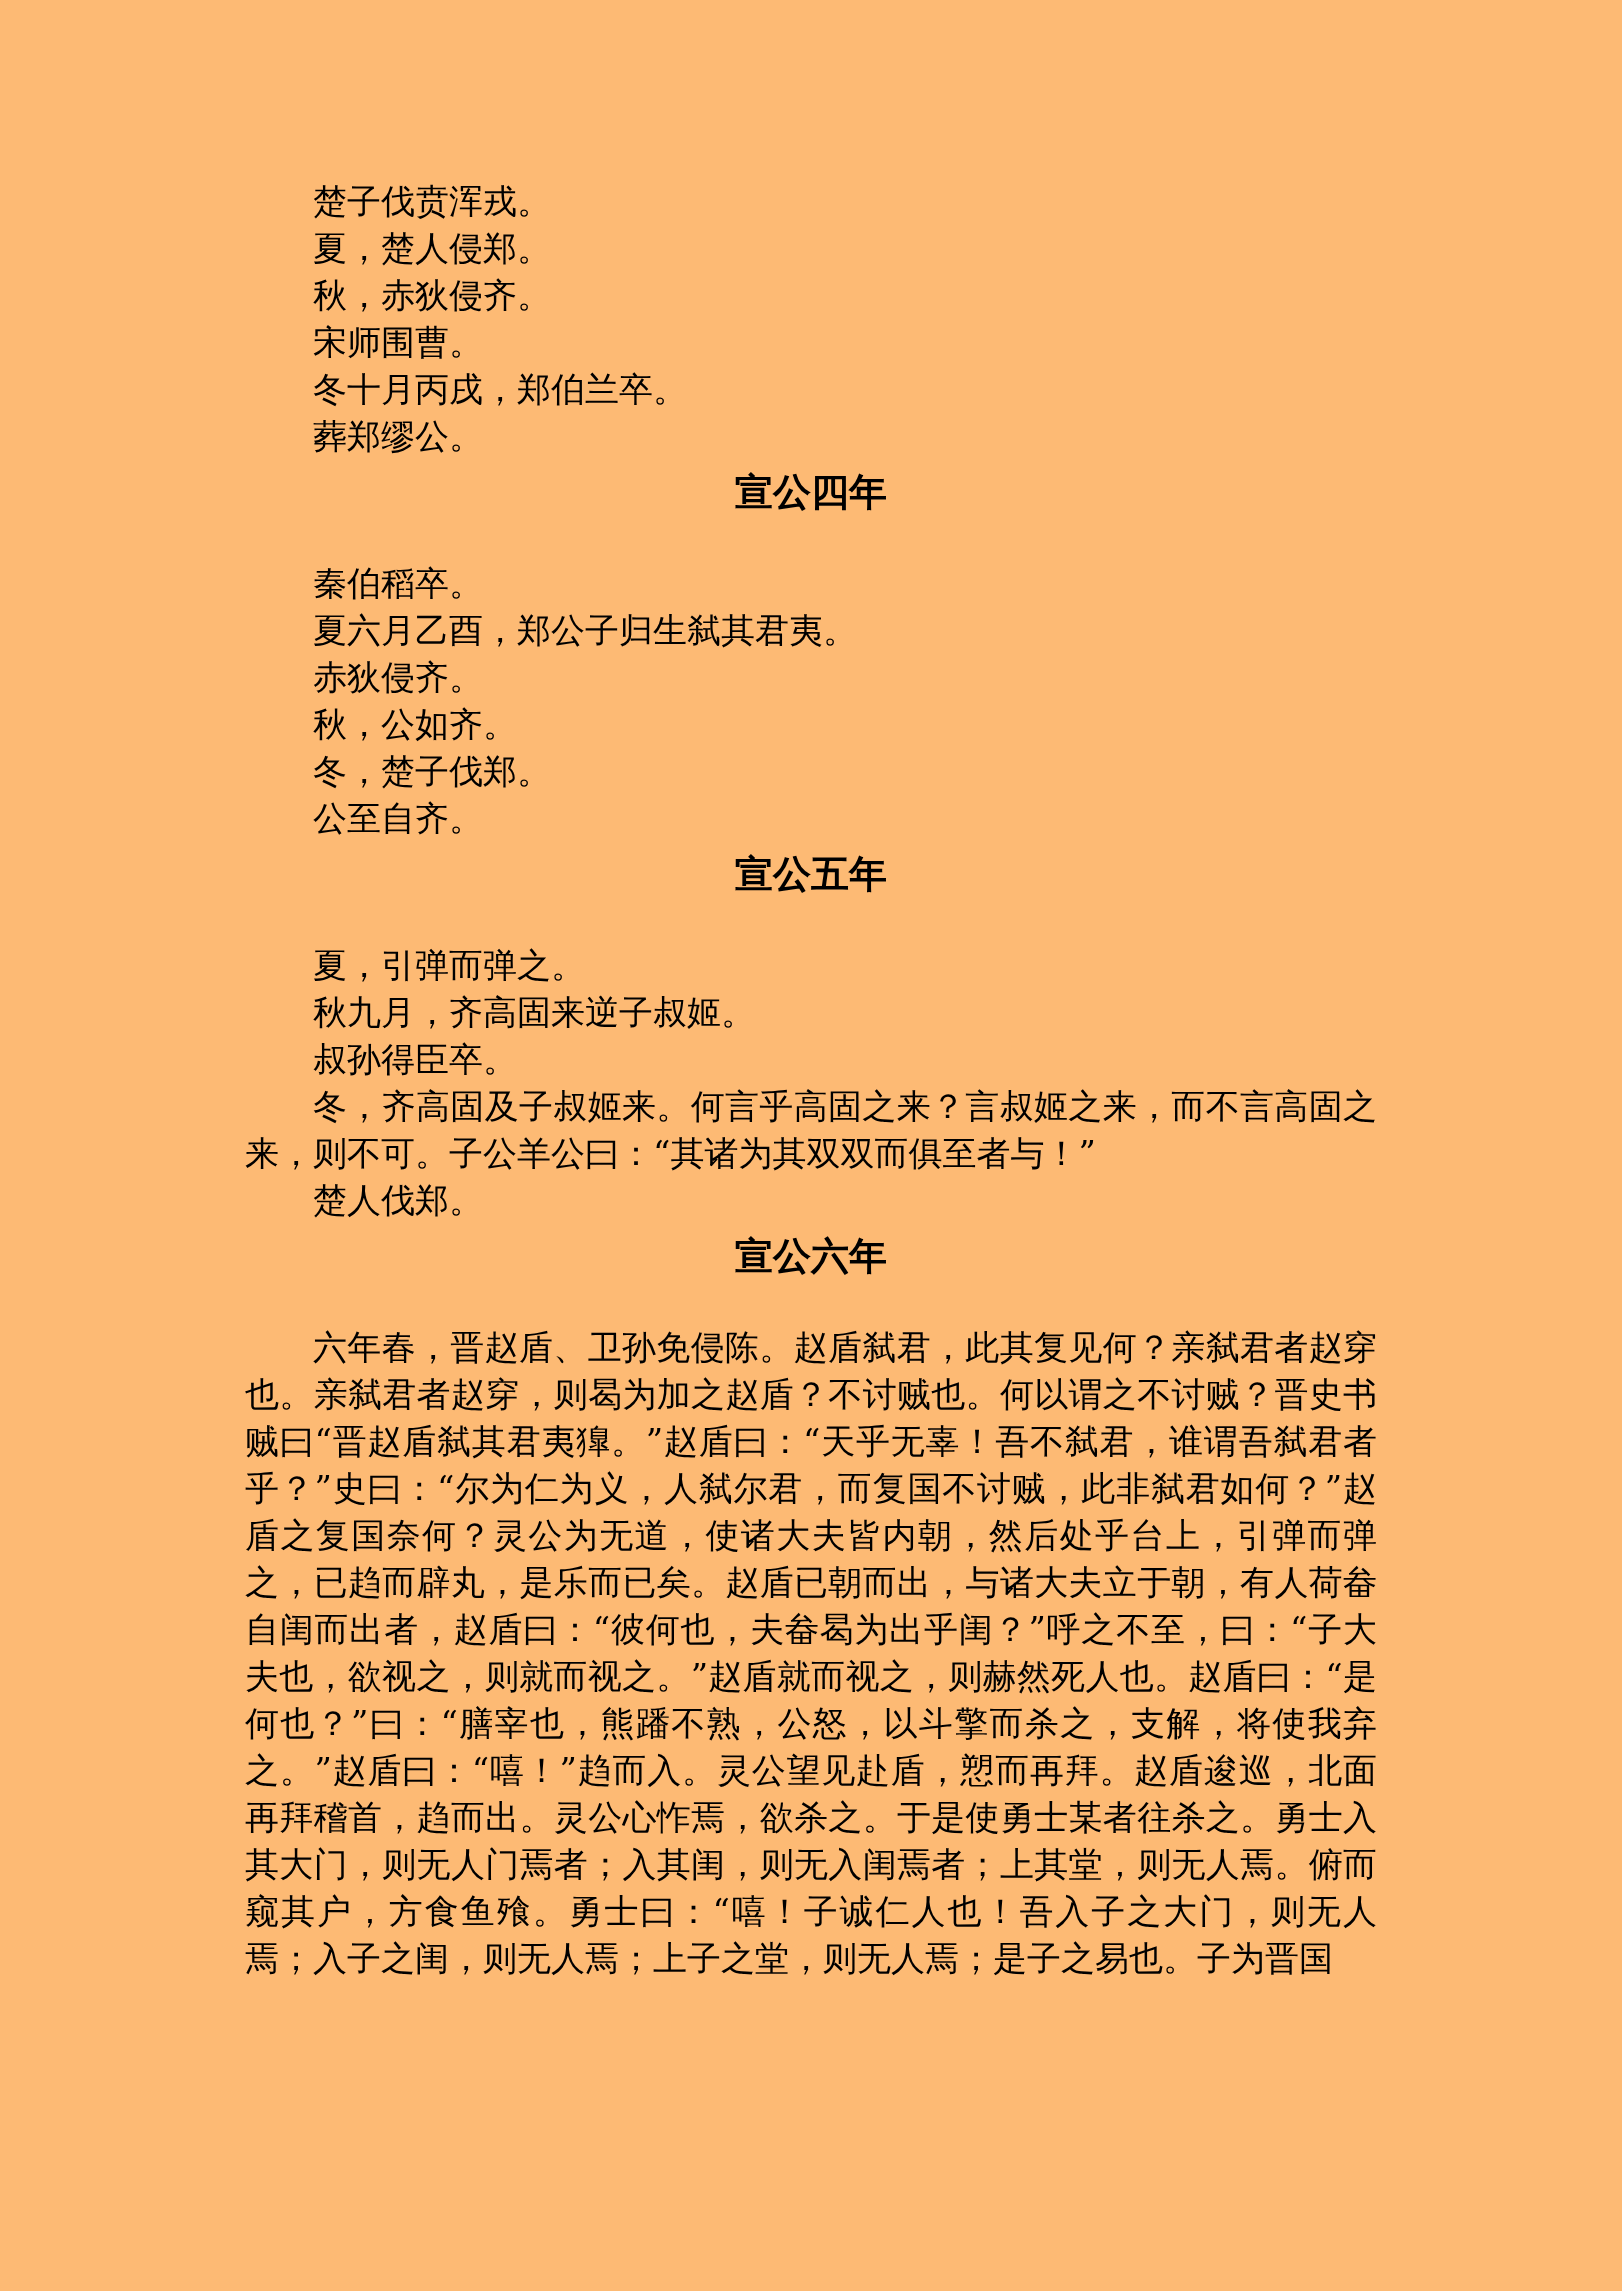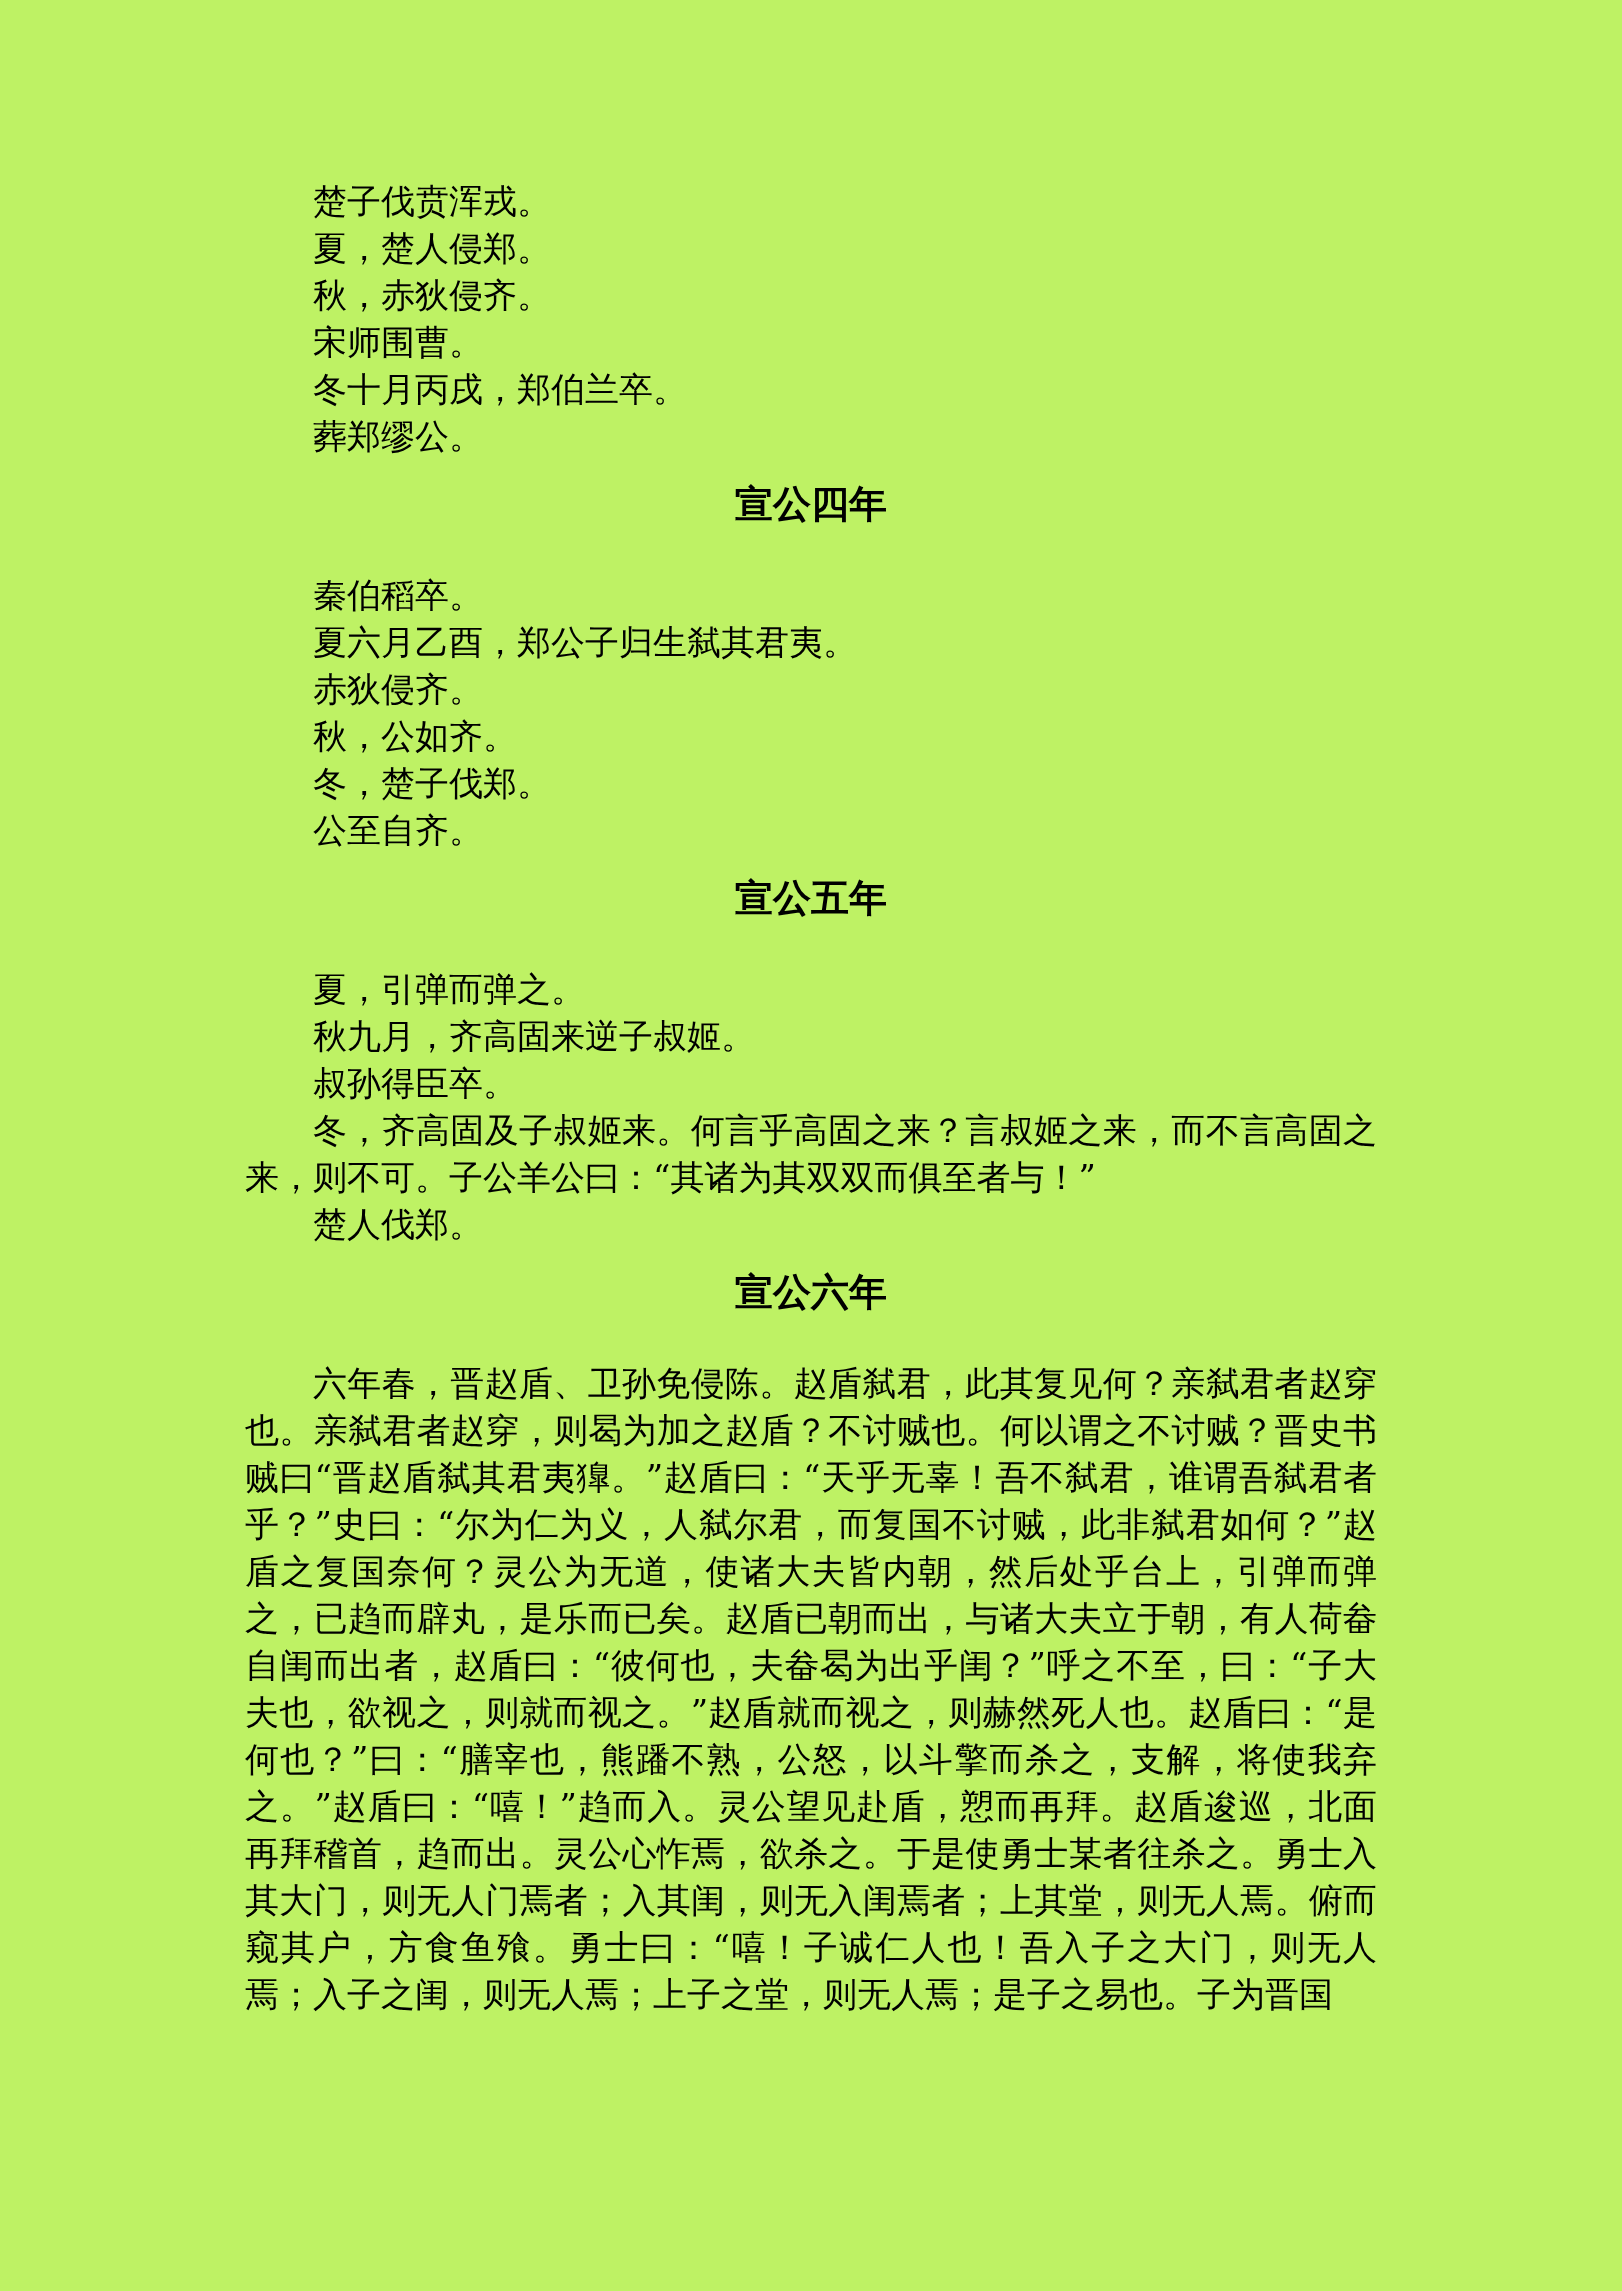--- a/index.html
+++ b/index.html
@@ -6,41 +6,41 @@
   html, body {
     margin: 0;
     padding: 0;
     background: #ffffff;
   }
   .page {
     position: relative;
     width: 1622px;
     height: 2292px;
     margin: 0 auto;
-    background: #bef264;
+    background: #fdba74;
     box-sizing: border-box;
     padding: 178px 245px 0 245px;
     overflow: hidden;
     font-family: "DejaVu Serif", "Liberation Serif", serif;
     color: #000000;
   }
   .content {
     width: 1132px;
   }
   .content p.body-par {
     margin: 0;
     font-size: 34px;
     line-height: 47px;
     text-indent: 2em;
     text-align: justify;
     word-break: normal;
     overflow-wrap: normal;
   }
   .content h2.section-heading {
-    margin: 20px 0 45px 0;
+    margin: 8px 0 45px 0;
     font-size: 38px;
     line-height: 47px;
     font-weight: bold;
     text-align: center;
     text-indent: 0;
     font-family: "DejaVu Serif", "Liberation Serif", serif;
   }
 </style>
 </head>
 <body>

